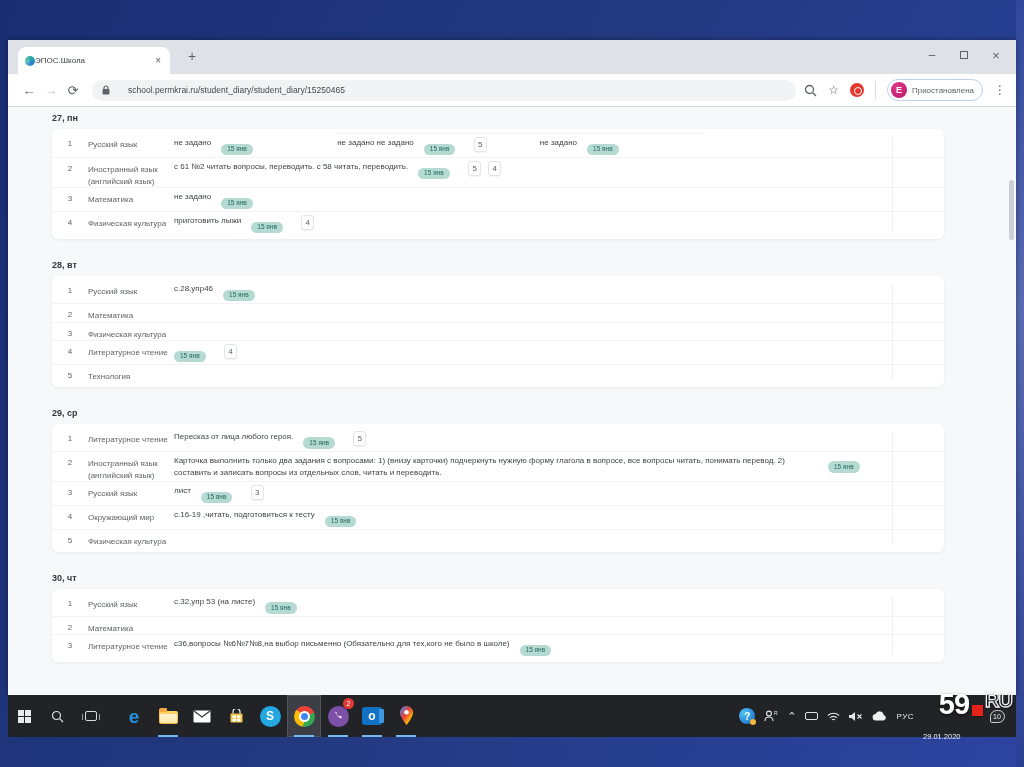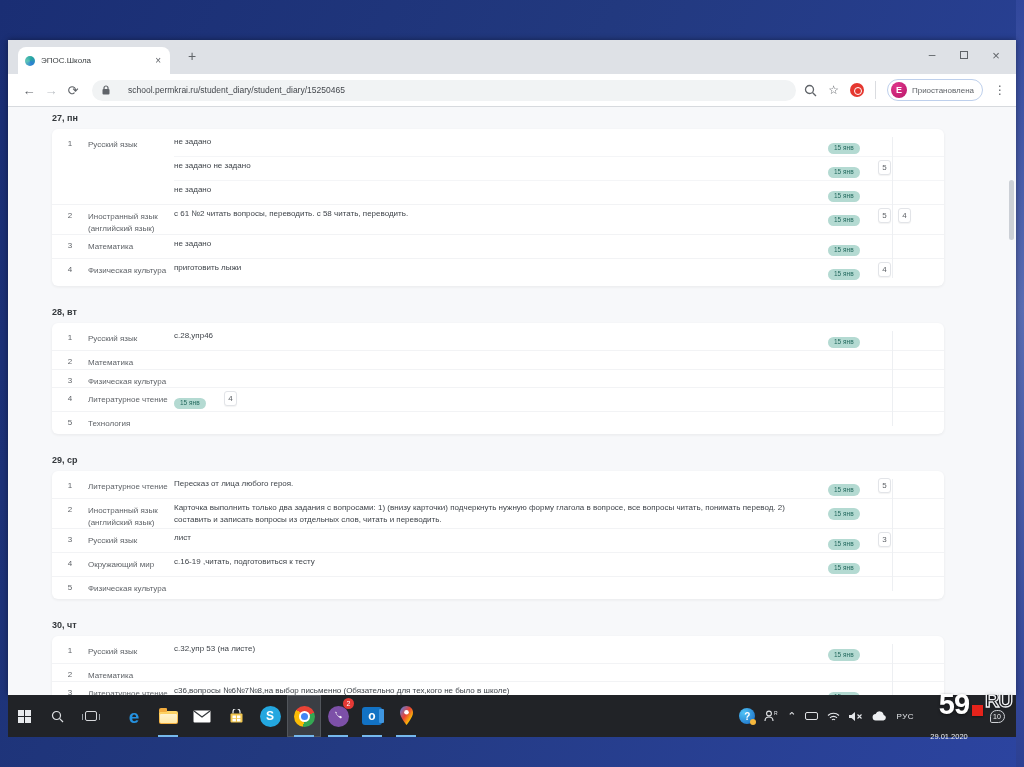--- a/index.html
+++ b/index.html
@@ -7,21 +7,21 @@
   body {
     font-family:"Liberation Sans","DejaVu Sans",sans-serif;
     background:linear-gradient(115deg,#1a2e74 0%,#22397f 45%,#2c44a0 100%);
     position:relative;
   }
   .slide-right-edge{position:absolute;right:0;top:0;width:8px;height:100%;
     background:linear-gradient(180deg,#31479c,#5a6db3 40%,#2c4093);}
   
   .browser{position:absolute;left:8px;top:40px;width:1008px;height:655px;background:#dee1e6;box-shadow:0 0 6px rgba(0,0,0,.4);}
   .tabstrip{height:34px;position:relative;}
-  .tab{position:absolute;left:10px;top:7px;width:152px;height:27px;background:#fff;border-radius:8px 8px 0 0;display:flex;align-items:center;padding:0 7px;gap:6px;}
+  .tab{position:absolute;left:10px;top:7px;width:152px;height:27px;background:#fff;border-radius:8px 8px 0 0;display:flex;align-items:center;padding:0 7px;}
   .favicon{width:10px;height:10px;border-radius:50%;background:conic-gradient(from 30deg,#27a5a0,#2b7fd4,#60c5b8,#27a5a0);flex:none;}
   .tab-title{font-size:8px;color:#3c4043;flex:1;white-space:nowrap;overflow:hidden;}
   .tab-close{font-size:10px;color:#5f6368;cursor:default;padding:0 2px;}
   .newtab{position:absolute;left:174px;top:8px;font-size:14px;color:#5f6368;width:20px;text-align:center;}
   .win-controls{position:absolute;right:4px;top:0;height:30px;display:flex;align-items:center;gap:0;}
   .win-controls span{width:32px;text-align:center;color:#5f6368;font-size:12px;}
   .win-max{display:inline-block;}
   .win-max i{display:inline-block;width:8px;height:8px;border:1.2px solid #5f6368;}
   
   .toolbar{height:33px;background:#fff;display:flex;align-items:center;padding:0 10px;border-bottom:1px solid #d7dade;}
@@ -41,21 +41,21 @@
   
   .content{position:absolute;left:0;right:0;top:67px;bottom:0;background:#f7f8fa;overflow:hidden;padding:6px 72px 0 44px;}
   .day{margin-bottom:21px;}
   .day-label{font-size:9px;font-weight:bold;color:#33373b;margin:0 0 6px 0;}
   .card{background:#fff;border-radius:6px;box-shadow:0 1px 3px rgba(60,64,67,.08);padding:4px 0;position:relative;}
   .card::after{content:"";position:absolute;left:840px;top:8px;bottom:8px;width:1px;background:#edeff2;}
   .lesson{display:flex;align-items:flex-start;}
   .lesson + .lesson{border-top:1px solid #f2f3f5;}
   .lnum{width:36px;flex:none;text-align:center;font-size:8px;color:#5f6368;padding-top:6px;}
   .lsubj{width:86px;flex:none;font-size:8px;color:#5f6368;line-height:1.45;padding-top:6px;padding-right:6px;}
-  .lentries{flex:1;display:flex;flex-direction:column;min-width:0;}
+  .lentries{flex:1;display:flex;flex-direction:row;min-width:0;align-items:flex-end;}
   .entry{display:flex;align-items:flex-start;min-height:17px;padding:3px 0 2px 0;}
   .entry + .entry{border-top:1px solid #f4f5f7;}
   .etext{flex:1;font-size:8px;color:#3f444a;line-height:1.5;padding-right:10px;min-width:0;}
   .ebadge{width:40px;flex:none;padding-top:0;}
   .badge{display:inline-block;background:#b4dad2;color:#23695e;font-size:6.5px;line-height:1;padding:2.5px 6px;border-radius:8px;white-space:nowrap;}
   .egrades{width:76px;flex:none;padding-left:10px;display:flex;gap:7px;align-items:flex-start;}
   .grade{width:13px;height:15px;background:#fff;border:1px solid #e2e4e8;border-radius:3px;box-shadow:0 1px 1px rgba(0,0,0,.05);font-size:8px;color:#5f6368;display:flex;align-items:center;justify-content:center;}
   .scroll-thumb{position:absolute;right:2px;top:140px;width:5px;height:60px;border-radius:3px;background:#ccd0d6;}
   
   .taskbar{position:absolute;left:8px;top:695px;width:1008px;height:42px;background:#212327;display:flex;align-items:stretch;}
@@ -82,21 +82,21 @@
   .outlook{width:20px;height:18px;background:#1272c4;border-radius:3px;color:#fff;font-weight:bold;font-size:12px;display:flex;align-items:center;justify-content:center;position:relative;}
   .outlook::after{content:"";position:absolute;right:-2px;top:2px;width:5px;height:14px;background:#3f96e0;border-radius:1px;}
   .maps-pin{width:15px;height:20px;}
   
   .tray{margin-left:auto;display:flex;align-items:center;gap:9px;padding-right:6px;}
   .help-ball{width:16px;height:16px;border-radius:50%;background:radial-gradient(circle at 30% 30%,#4fc3f7,#1565c0);color:#fff;font-size:10px;font-weight:bold;display:flex;align-items:center;justify-content:center;position:relative;}
   .help-ball::after{content:"";position:absolute;right:-1px;bottom:-1px;width:6px;height:6px;border-radius:50%;background:#f6b73c;}
   .chev{font-size:11px;color:#e4e6e9;}
   .batt{width:13px;height:8px;border:1.1px solid #dfe1e4;border-radius:2px;}
   .lang{font-size:8px;color:#e4e6e9;letter-spacing:.5px;}
-  .clock{display:flex;flex-direction:column;align-items:center;justify-content:flex-end;height:56px;padding-bottom:3px;width:52px;}
+  .clock{display:flex;flex-direction:column;justify-content:flex-end;height:56px;padding-bottom:3px;width:52px;}
   .clock .date{font-size:7.5px;color:#eef0f2;}
   .notif{width:26px;height:42px;display:flex;align-items:center;justify-content:center;}
   .notif .bub{min-width:15px;height:13px;border:1px solid #cfd2d6;border-radius:7px 7px 7px 2px;color:#eef0f2;font-size:7px;display:flex;align-items:center;justify-content:center;padding:0 2px;background:#2a2c30;}
   
   .watermark{position:absolute;right:12px;top:690px;display:flex;align-items:flex-start;z-index:5;pointer-events:none;}
   .wm-59{font-size:29px;font-weight:bold;color:#fff;line-height:1;text-shadow:0 1px 3px rgba(0,0,0,.55);letter-spacing:-1px;}
   .wm-dot{width:11px;height:11px;background:#e5231b;margin:15px 2px 0 3px;box-shadow:0 1px 2px rgba(0,0,0,.4);}
   .wm-ru{font-size:20px;font-weight:bold;line-height:1;color:transparent;-webkit-text-stroke:1.3px #f2f3f5;text-shadow:0 1px 3px rgba(0,0,0,.35);letter-spacing:-1px;}
 </style>
 </head>

